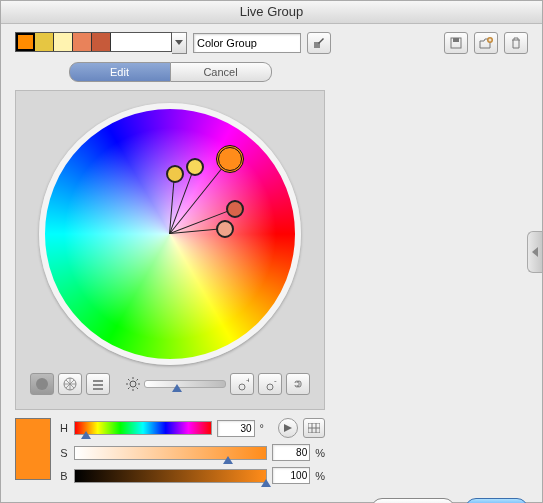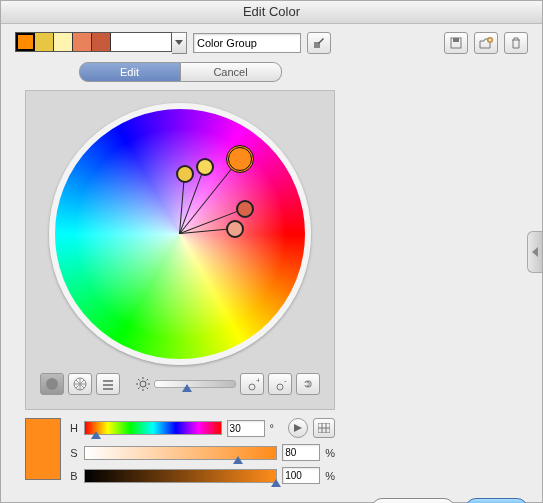--- a/index.html
+++ b/index.html
@@ -70,21 +70,21 @@
     background: linear-gradient(#fdfdfd, #e2e2e2);
     border: 1px solid #999;
     border-radius: 3px;
     display:flex;
     align-items:center;
     justify-content:center;
   }
   .main {
     flex: 1;
     display: flex;
-    padding: 0 14px 6px 24px;
+    padding: 0 14px 6px 14px;
     gap: 14px;
   }
   .left-panel {
     width: 310px;
     display:flex;
     flex-direction:column;
   }
   .tabs {
     display:flex;
     justify-content:center;
@@ -187,21 +187,21 @@
   .hsb-row { display:flex; align-items:center; gap:5px; }
   .hsb-label { width:10px; text-align:center; }
   .hsb-slider {
     flex:1; height:12px; border:1px solid #999; position:relative;
   }
   .hsb-input {
     width:32px; height:15px;
     border:1px solid #999;
     background:#fff;
     font-size:10px;
-    text-align:left;
+    text-align:right;
     padding:0 2px;
     box-shadow: inset 1px 1px 2px rgba(0,0,0,0.1);
   }
   .right-panel { flex:1; display:flex; flex-direction:column; }
   .groups-label { font-size:11px; color:#555; margin-bottom:4px; }
   .groups-list {
     flex:1;
     background:#fff;
     border:1px solid #aaa;
     box-shadow: inset 0 1px 3px rgba(0,0,0,0.15);
@@ -245,21 +245,21 @@
   .aqua-btn.normal {
     background: linear-gradient(#ffffff, #e8e8e8 45%, #d4d4d4 55%, #f4f4f4);
     color:#333;
   }
   svg { display:block; }
 </style>
 </head>
 <body>
 
 <div class="window" style="position:relative;">
-  <div class="titlebar">Edit Color</div>
+  <div class="titlebar">Live Group</div>
 
   <div class="toolbar">
     <div style="display:flex;">
       <div class="swatch-strip" id="swatch-strip">
           <div class="swatch active" style="background: rgb(255, 140, 0);"></div>
           <div class="swatch" style="background: rgb(230, 198, 66);"></div>
           <div class="swatch" style="background: rgb(255, 243, 176);"></div>
           <div class="swatch" style="background: rgb(233, 130, 90);"></div>
           <div class="swatch" style="background: rgb(198, 90, 58);"></div>
           <div class="swatch empty" style="width: 60px; border-right: none;"></div>

